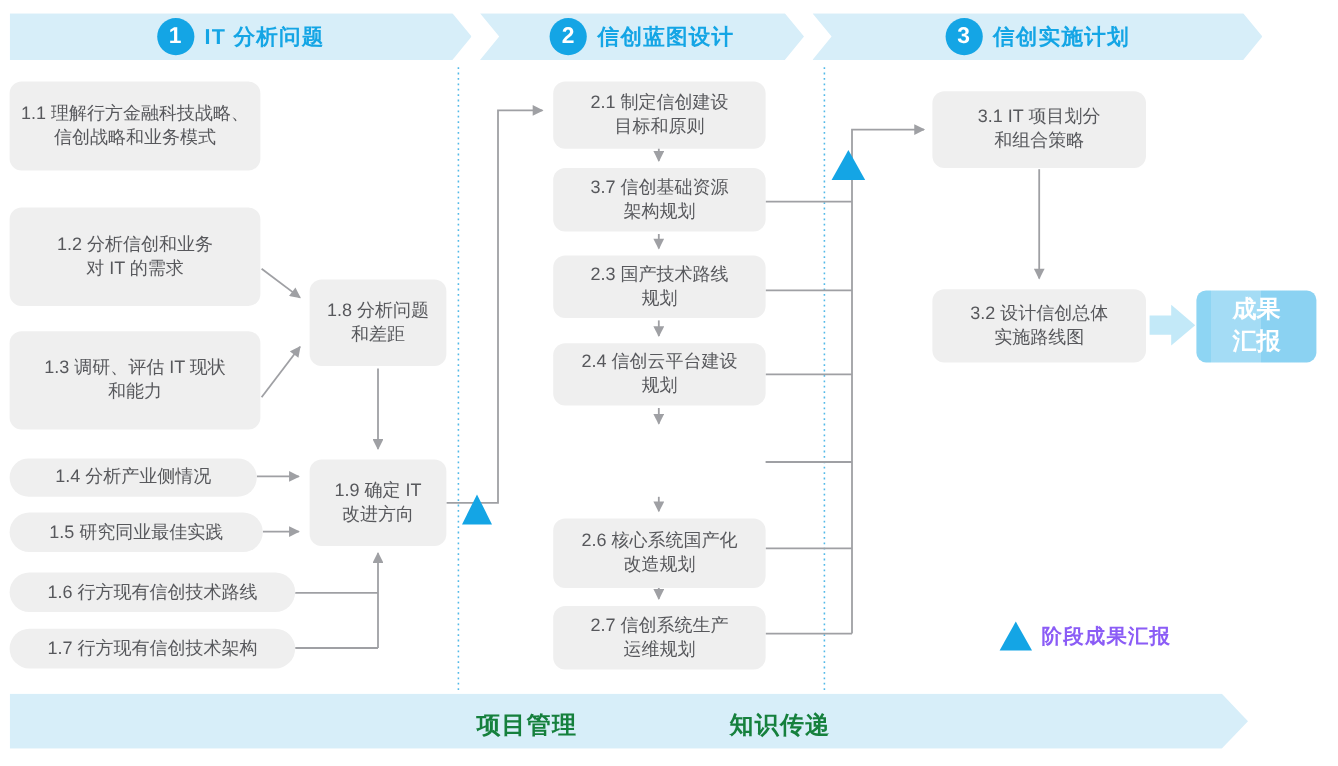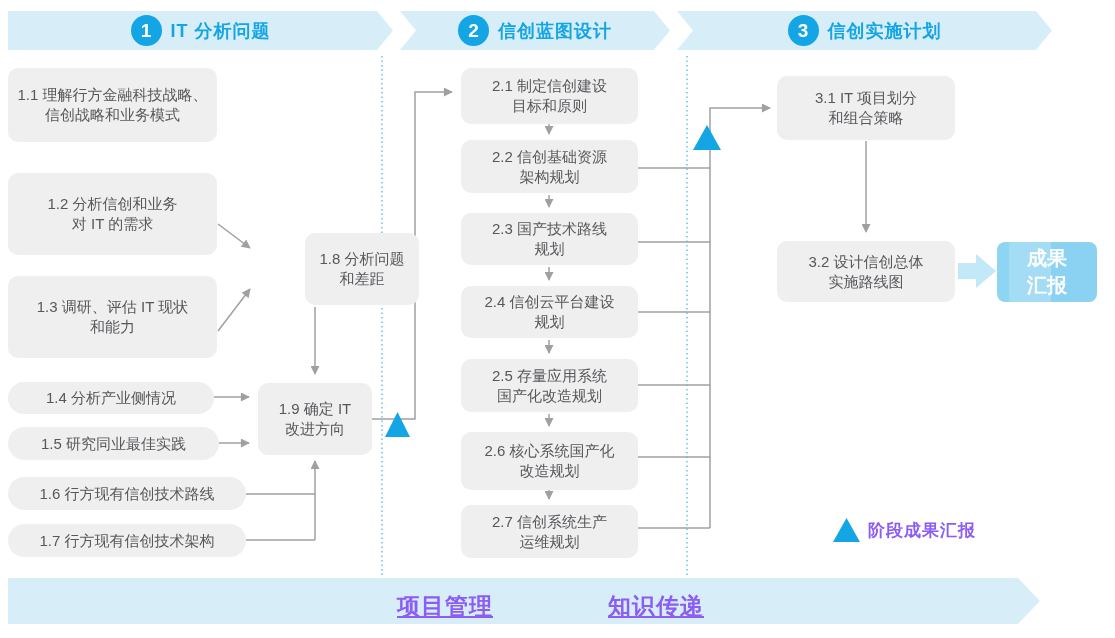--- a/index.html
+++ b/index.html
@@ -21,21 +21,21 @@
         white-space:pre-line;padding:2px;box-sizing:border-box;}
   .pill{border-radius:17px;}
   
   .result{position:absolute;left:997px;top:242px;width:100px;height:60px;border-radius:8px;
           background:linear-gradient(90deg,#8ed5f3 0 12px,#a4dcf5 12px 54px,#8bd2f2 54px 100%);
           color:#fff;font-weight:bold;font-size:20px;line-height:1.35;display:flex;align-items:center;
           justify-content:center;text-align:center;white-space:pre-line;}
   
   .bottom-band{position:absolute;left:8px;top:578px;width:1032px;height:46px;background:#d7eef9;
                clip-path:polygon(0 0,1010px 0,1032px 23px,1010px 46px,0 46px);}
-  .bband-label{position:absolute;color:#8b5cf6;font-weight:bold;font-size:23px;letter-spacing:1px;white-space:nowrap;text-decoration:underline;}
+  .bband-label{position:absolute;color:#15803d;font-weight:bold;font-size:20px;letter-spacing:1px;white-space:nowrap;}
   .legend-label{position:absolute;left:868px;top:519px;color:#8b5cf6;font-weight:bold;font-size:17px;
                 letter-spacing:1px;line-height:24px;white-space:nowrap;}
   .conn{stroke:#9fa0a4;stroke-width:1.5;fill:none;}
   .dot{stroke:#52b9e8;stroke-width:1.3;fill:none;stroke-dasharray:1.5 3;}
 </style>
 </head>
 <body>
 
 <div class="canvas">
 
@@ -98,35 +98,33 @@
   <div class="sbox" style="left:8px;top:68px;width:209px;height:74px;">1.1 理解行方金融科技战略、
 信创战略和业务模式</div>
   <div class="sbox" style="left:8px;top:173px;width:209px;height:82px;">1.2 分析信创和业务
 对 IT 的需求</div>
   <div class="sbox" style="left:8px;top:276px;width:209px;height:82px;">1.3 调研、评估 IT 现状
 和能力</div>
   <div class="sbox pill" style="left:8px;top:382px;width:206px;height:32px;">1.4 分析产业侧情况</div>
   <div class="sbox pill" style="left:8px;top:427px;width:211px;height:33px;">1.5 研究同业最佳实践</div>
   <div class="sbox pill" style="left:8px;top:477px;width:238px;height:33px;">1.6 行方现有信创技术路线</div>
   <div class="sbox pill" style="left:8px;top:524px;width:238px;height:33px;">1.7 行方现有信创技术架构</div>
-  <div class="sbox" style="left:258px;top:233px;width:114px;height:72px;margin-left:47px;">1.8 分析问题
+  <div class="sbox" style="left:258px;top:233px;width:114px;height:72px;">1.8 分析问题
 和差距</div>
   <div class="sbox" style="left:258px;top:383px;width:114px;height:72px;">1.9 确定 IT
 改进方向</div>
 
   <div class="sbox" style="left:461px;top:68px;width:177px;height:56px;">2.1 制定信创建设
 目标和原则</div>
-  <div class="sbox" style="left:461px;top:140px;width:177px;height:53px;">2.2 信创基础资源
+  <div class="sbox" style="left:461px;top:140px;width:177px;height:53px;">3.7 信创基础资源
 架构规划</div>
   <div class="sbox" style="left:461px;top:213px;width:177px;height:52px;">2.3 国产技术路线
 规划</div>
   <div class="sbox" style="left:461px;top:286px;width:177px;height:52px;">2.4 信创云平台建设
 规划</div>
-  <div class="sbox" style="left:461px;top:359px;width:177px;height:53px;">2.5 存量应用系统
-国产化改造规划</div>
   <div class="sbox" style="left:461px;top:432px;width:177px;height:58px;">2.6 核心系统国产化
 改造规划</div>
   <div class="sbox" style="left:461px;top:505px;width:177px;height:53px;">2.7 信创系统生产
 运维规划</div>
 
   <div class="sbox" style="left:777px;top:76px;width:178px;height:64px;">3.1 IT 项目划分
 和组合策略</div>
   <div class="sbox" style="left:777px;top:241px;width:178px;height:61px;">3.2 设计信创总体
 实施路线图</div>
 

